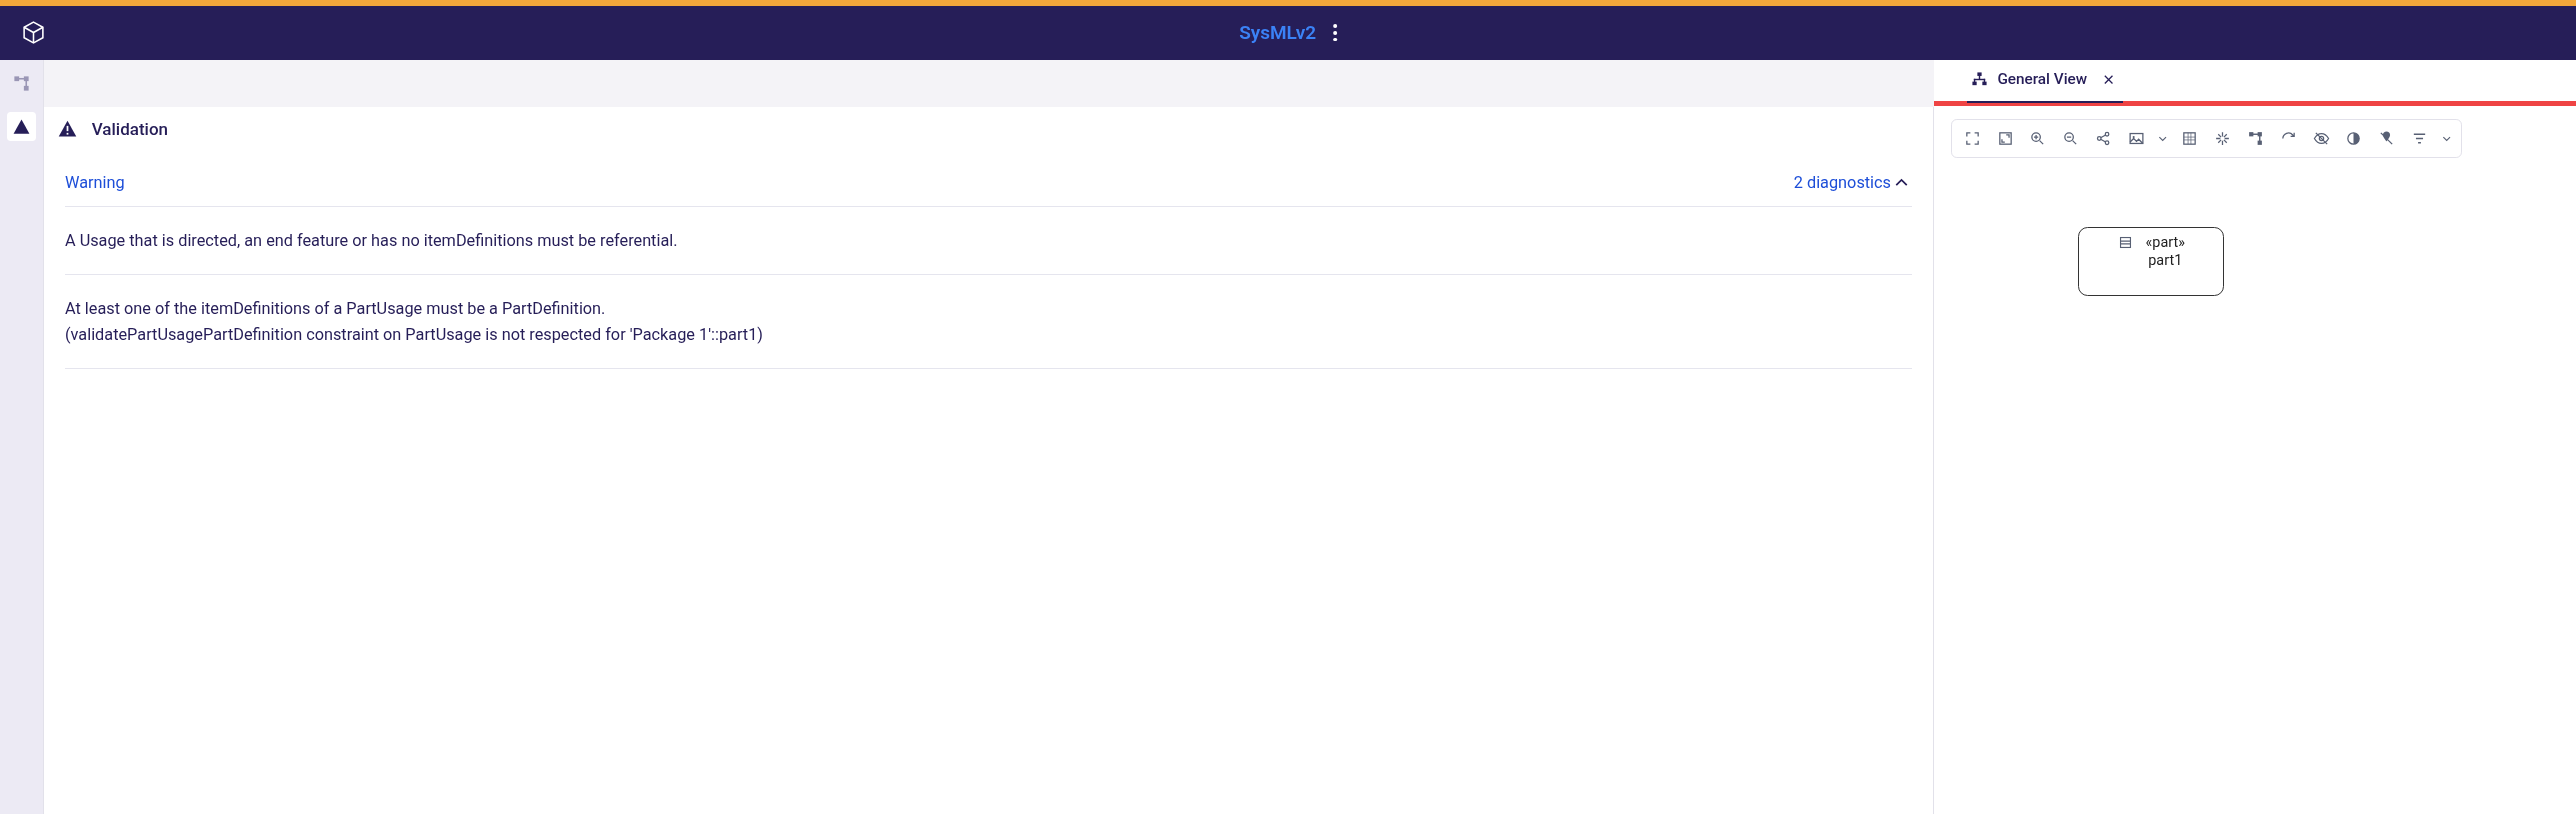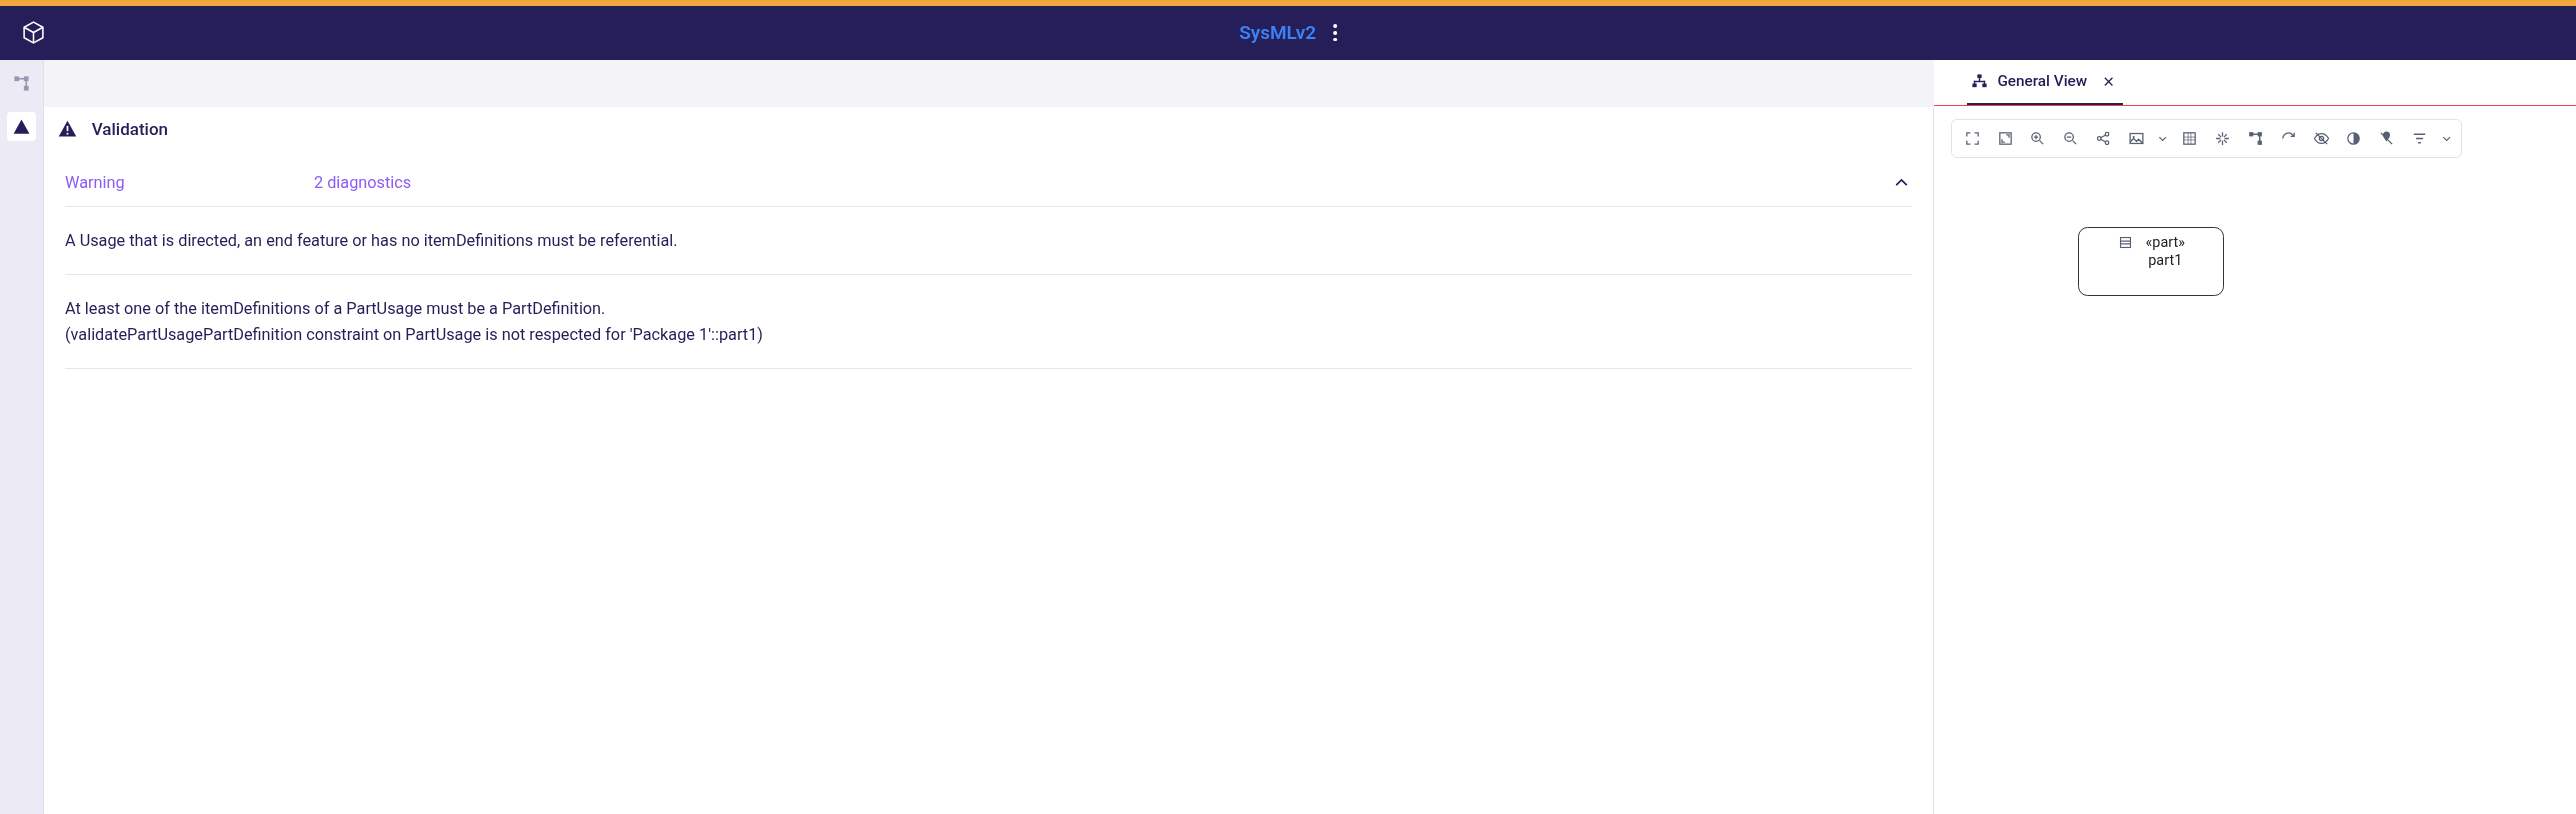--- a/index.html
+++ b/index.html
@@ -52,40 +52,40 @@
   .val-header {
     display:flex; align-items:center; gap: 13.4px;
     padding: 11.5px 13.4px 3.8px 13.4px;
     font-size: 17px; color:#261e58; font-weight: 500;
   }
   .val-body { padding: 19px 21px; }
   .warn-row {
     display:flex; align-items:center; justify-content:space-between;
     padding: 9.6px 0 13.4px 0;
     border-bottom: 1px solid #e5e5ee;
-    color:#8b5cf6; font-size: 16.3px;
+    color:#1d4ed8; font-size: 16.3px;
   }
   .warn-row .lbl { flex: 0 0 249px; }
-  .warn-row .cnt { flex: 1; }
+  .warn-row .cnt { flex: 1; text-align: right; }
   .chev { cursor:pointer; display:inline-flex; }
   .diag-item {
     padding: 21px 0;
     border-bottom: 1px solid #e5e5ee;
     color:#261e58; font-size: 16.3px; line-height: 1.55;
   }
 
   .right-panel {
     width: 642px;
     background: #fff;
     display:flex; flex-direction:column;
   }
   .tabs-bar {
     display:flex; align-items:center;
     padding: 0 33px;
-    border-bottom: 1px solid #ef4444;
+    border-bottom: 5px solid #ef4444;
     height: 46px;
     gap: 9.6px;
   }
   .tab {
     display:flex; align-items:center; gap:9.6px;
     padding: 0 3.8px;
     height: 46px;
     color:#261e58; font-size: 15.3px; font-weight: 500;
     border-bottom: 2.9px solid transparent;
     cursor:pointer;

